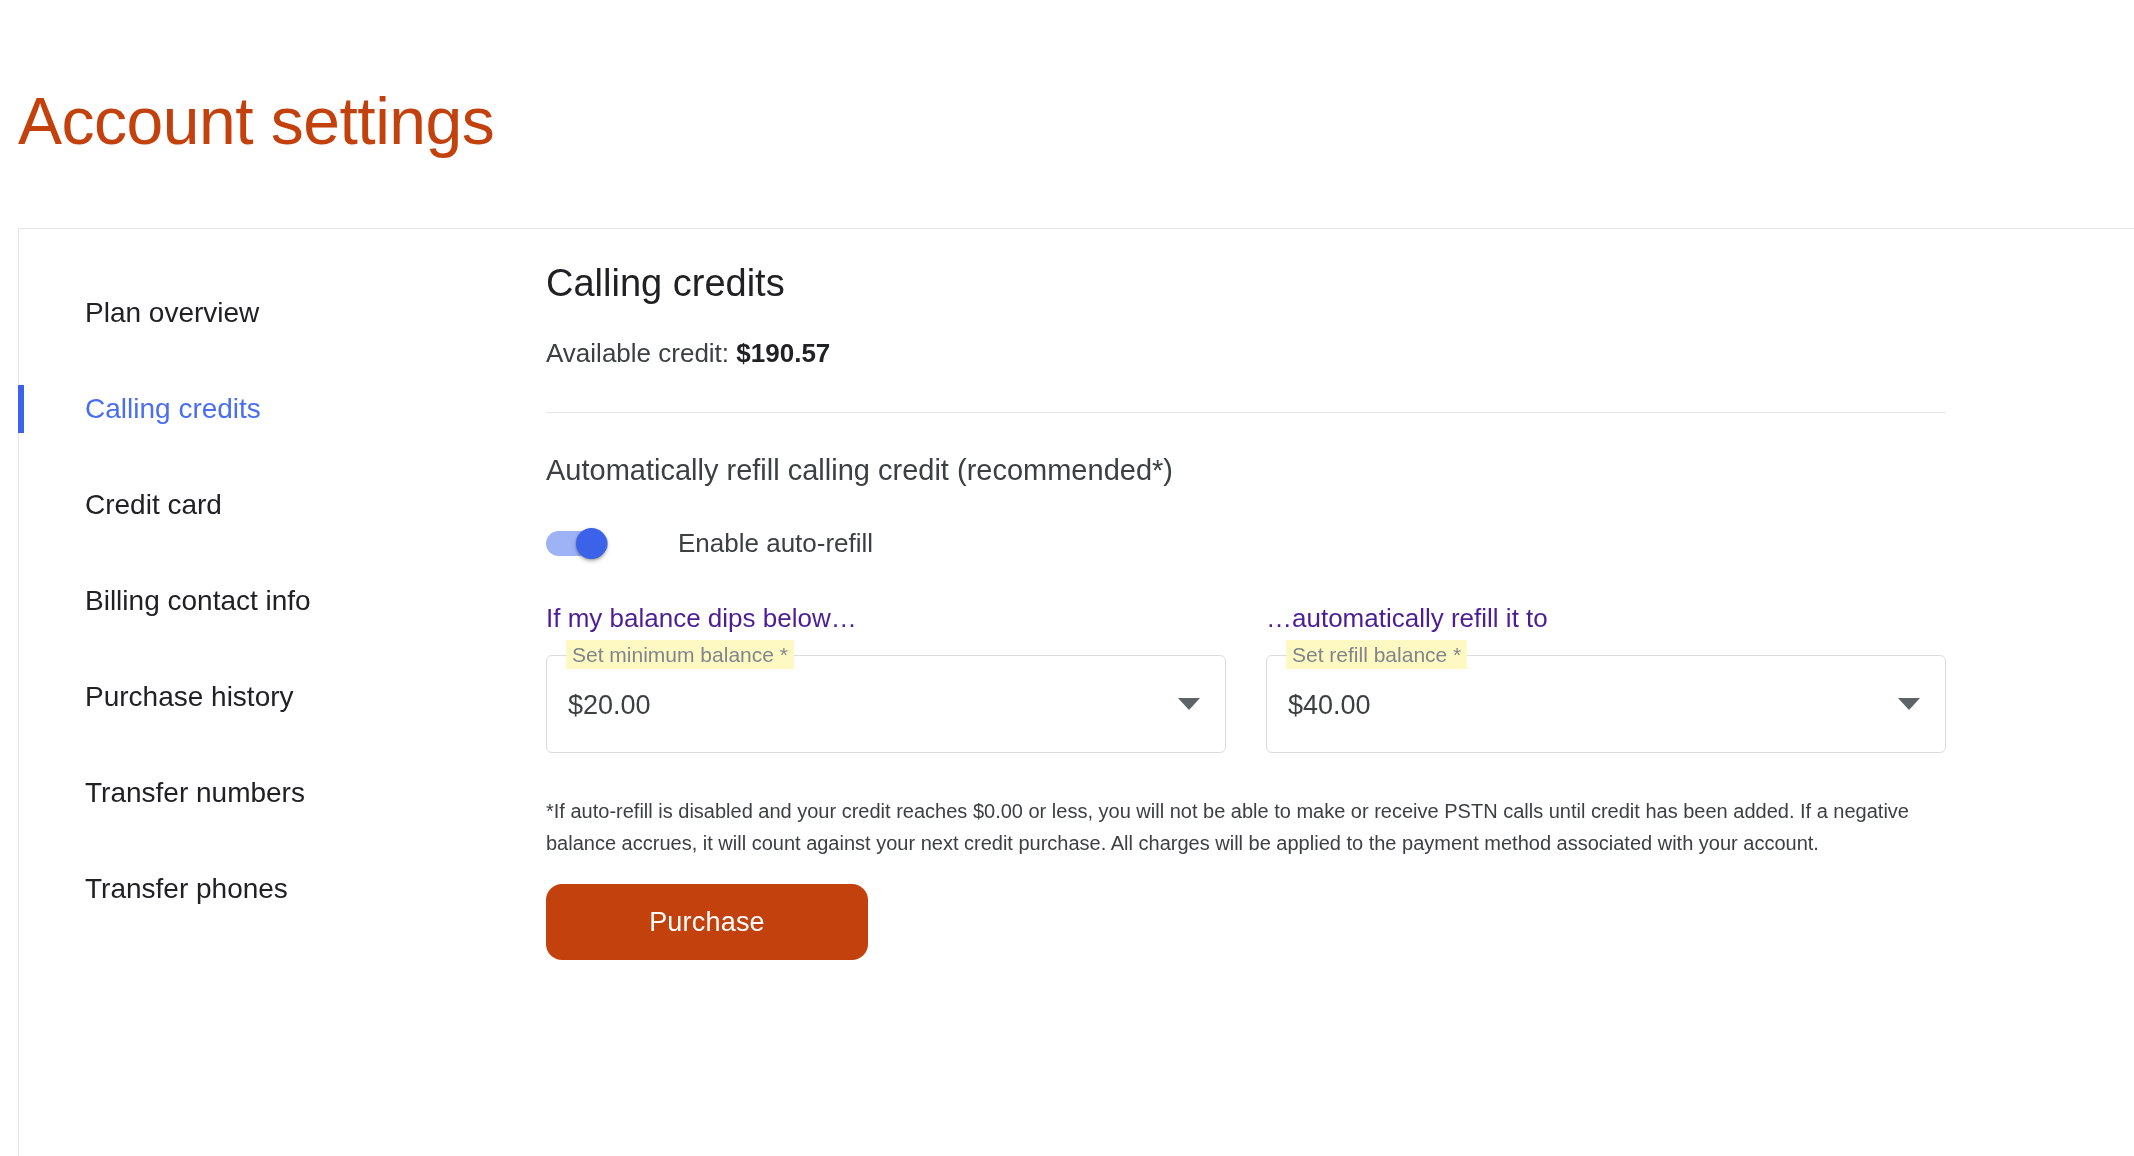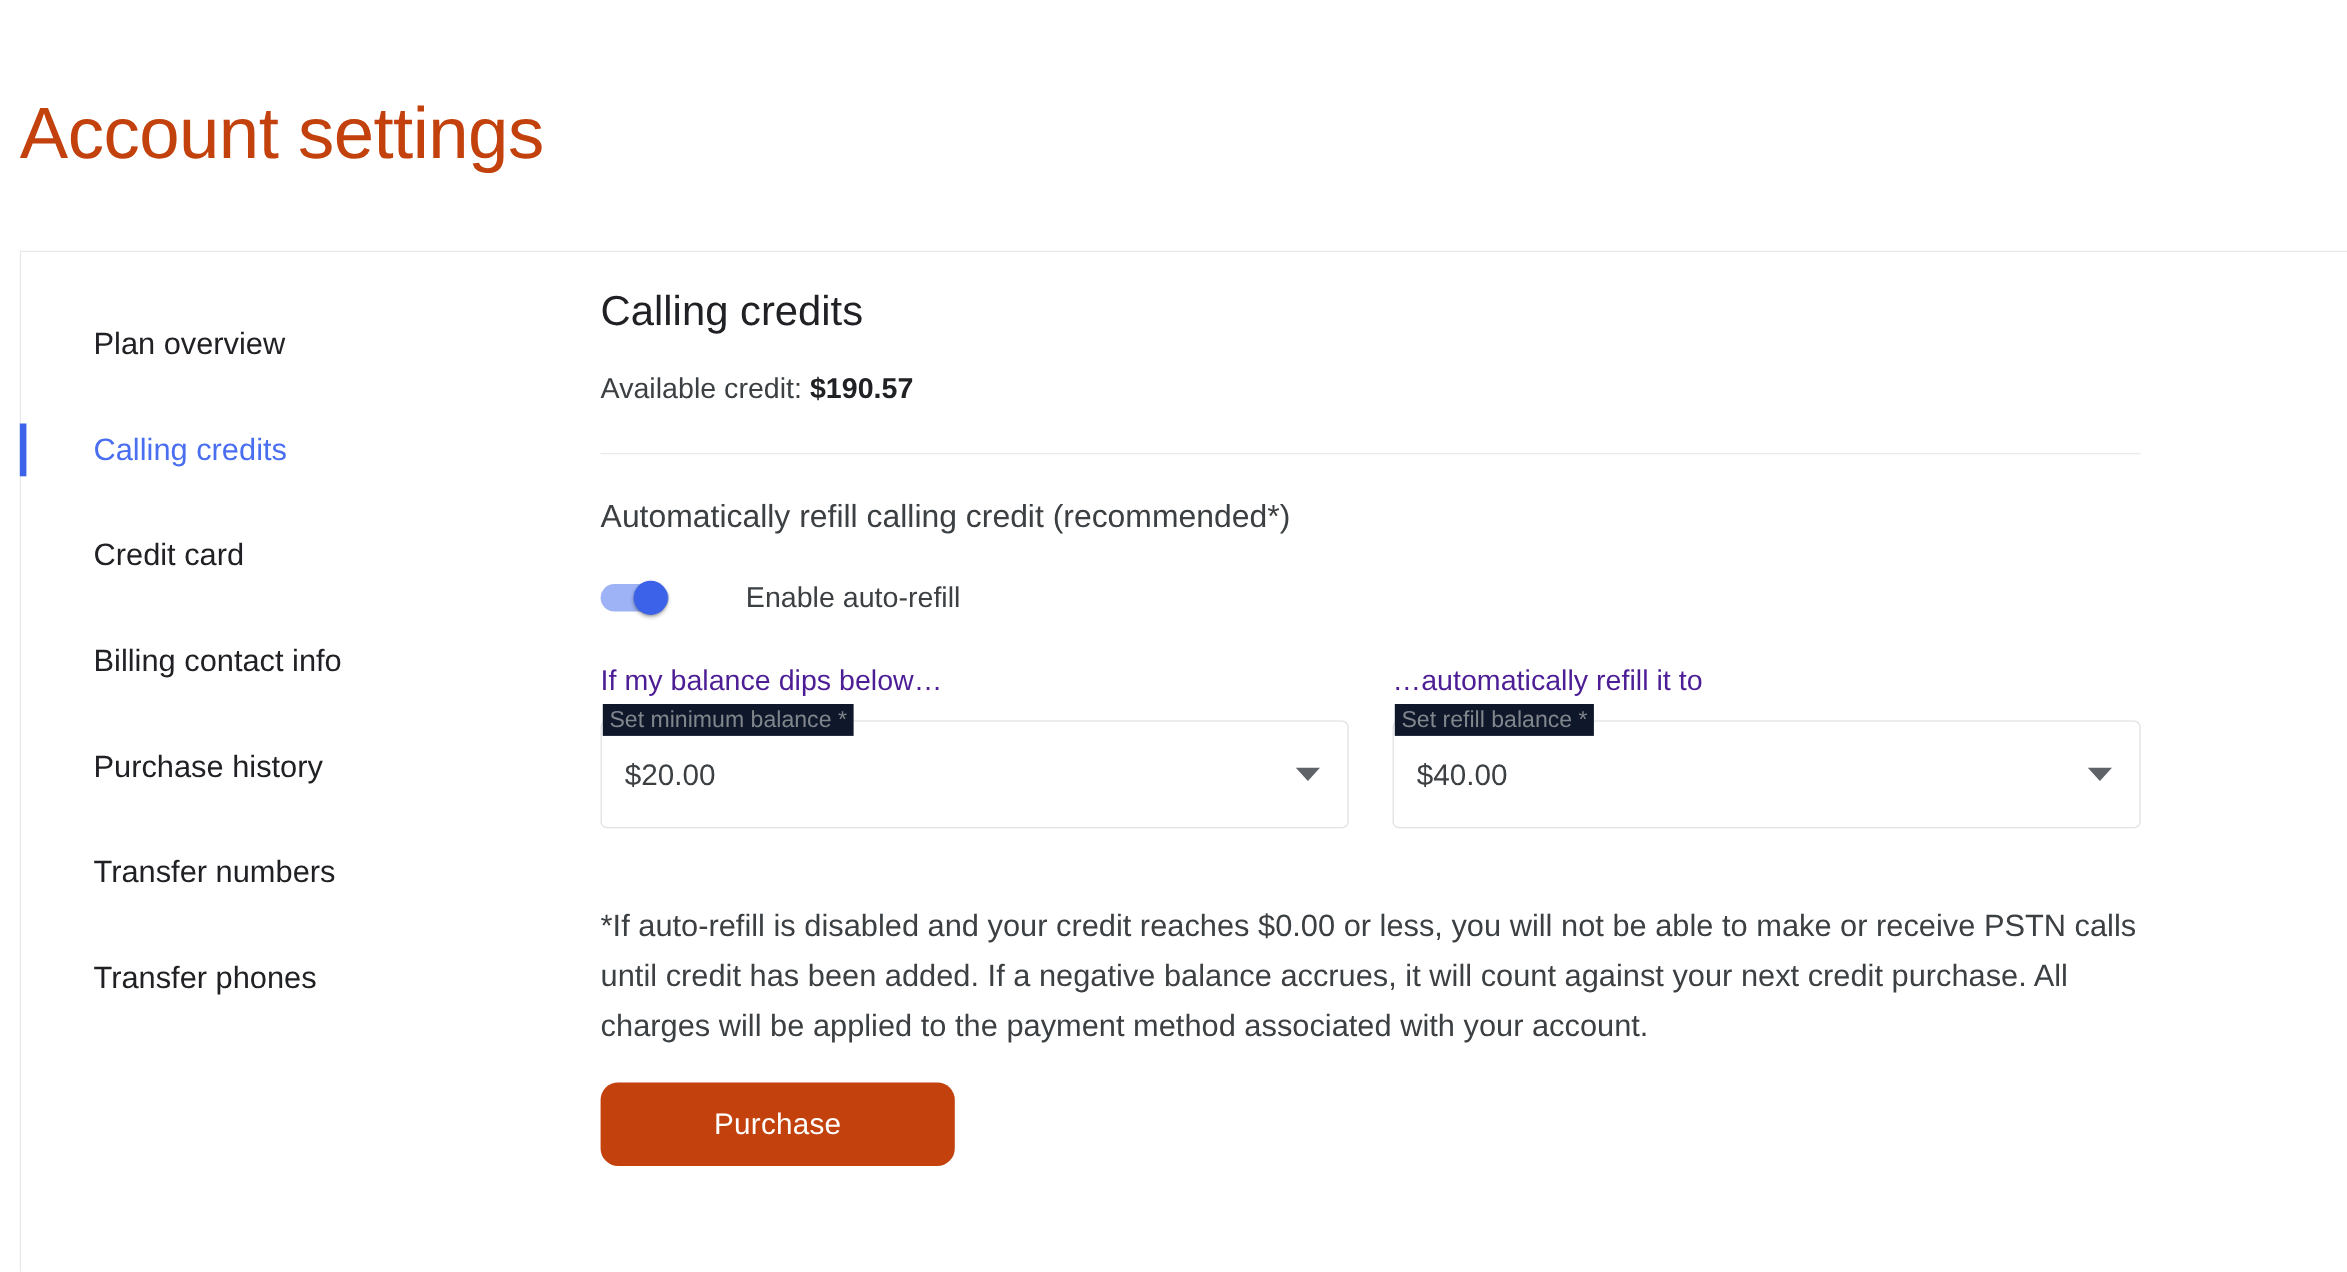--- a/index.html
+++ b/index.html
@@ -185,22 +185,22 @@
   .select .outline {
     position: absolute;
     inset: 0;
     border: 1px solid #dadce0;
     border-radius: 6px;
     pointer-events: none;
   }
   .select .float-label {
     position: absolute;
     top: -15px;
-    left: 2px;
-    background: #0f172a;
+    left: 20px;
+    background: #fef9c3;
     padding: 0 6px;
     font-size: 21px;
     color: #80868b;
     line-height: 1.4;
     white-space: nowrap;
   }
   .select .value {
     position: absolute;
     left: 22px;
     top: 50%;
@@ -215,23 +215,23 @@
     top: 50%;
     transform: translateY(-50%);
     width: 0; height: 0;
     border-left: 11px solid transparent;
     border-right: 11px solid transparent;
     border-top: 12px solid #5f6368;
   }
 
   
   .disclaimer {
-    margin-top: 66px;
+    margin-top: 42px;
     width: 1404px;
-    font-size: 28px;
+    font-size: 20px;
     line-height: 1.64;
     color: #3c4043;
   }
 
   
   .purchase-btn {
     margin-top: 24px;
     width: 322px;
     height: 76px;
     background: #c2410c;

